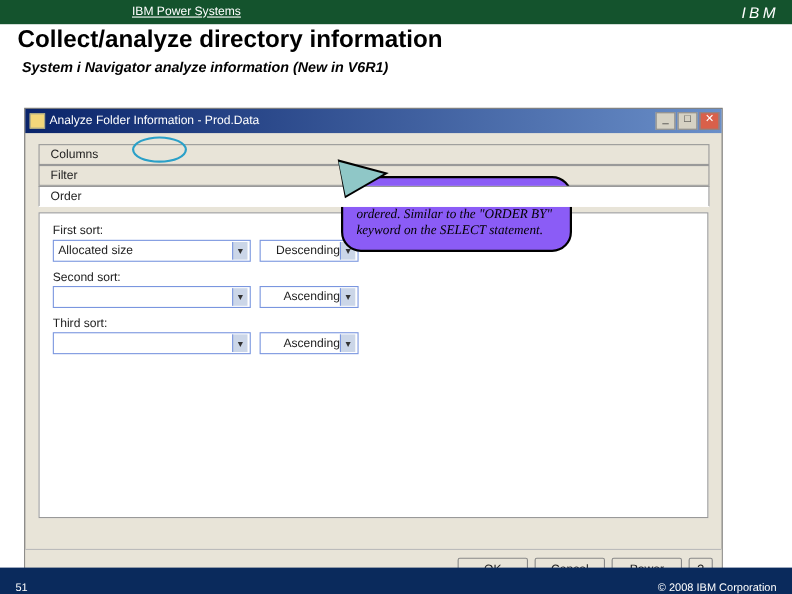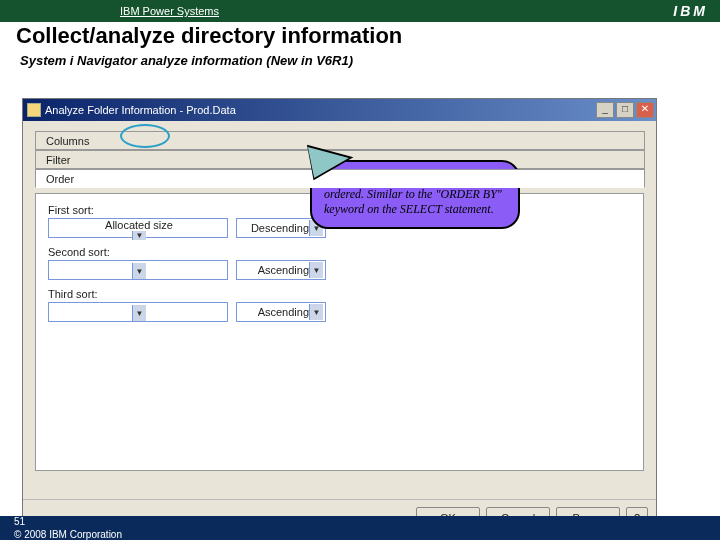--- a/index.html
+++ b/index.html
@@ -16,21 +16,21 @@
     height: 22px;
     background: #14532d;
     color: #fff;
     display: flex;
     align-items: center;
     justify-content: space-between;
     padding: 0 12px 0 120px;
     font-size: 11px;
   }
   .header-title { text-decoration: underline; }
-  .ibm-logo { font-weight: bold; letter-spacing: 3px; font-size: 14px; font-style: italic; }
+  .ibm-logo { font-weight: normal; letter-spacing: 3px; font-size: 14px; font-style: italic; }
   .slide-title {
     font-size: 22px;
     font-weight: bold;
     margin: 1px 0 4px 16px;
   }
   .slide-subtitle {
     font-size: 13px;
     font-style: italic;
     font-weight: bold;
     margin: 0 0 8px 20px;
@@ -105,21 +105,21 @@
   .combo {
     height: 20px;
     border: 1px solid #7a96df;
     background: #fff;
     font-size: 11px;
     display: flex;
     align-items: center;
     justify-content: space-between;
     padding: 0 2px 0 4px;
   }
-  .combo.col { width: 180px; flex-direction: column; }
+  .combo.col { width: 180px; }
   .combo.dir { width: 90px; justify-content: flex-end; }
   .combo-arrow {
     width: 14px; height: 16px;
     background: #cbd6e8;
     border-left: 1px solid #7a96df;
     display: flex;
     align-items: center;
     justify-content: center;
     font-size: 8px;
     color: #333;
@@ -198,25 +198,24 @@
   .dlg-btn.help-icon { min-width: 22px; width: 22px; }
   .slide-footer {
     position: absolute;
     bottom: 0;
     left: 0;
     right: 0;
     height: 24px;
     background: #0a2a5c;
     color: #fff;
     display: flex;
-    align-items: flex-start;
+    align-items: flex-end;
     justify-content: space-between;
     padding: 0 14px;
     font-size: 10px;
-    flex-direction: column;
   }
 </style>
 </head>
 <body>
 
 <div class="header">
   <span class="header-title">IBM Power Systems</span>
   <span class="ibm-logo">IBM</span>
 </div>
 

